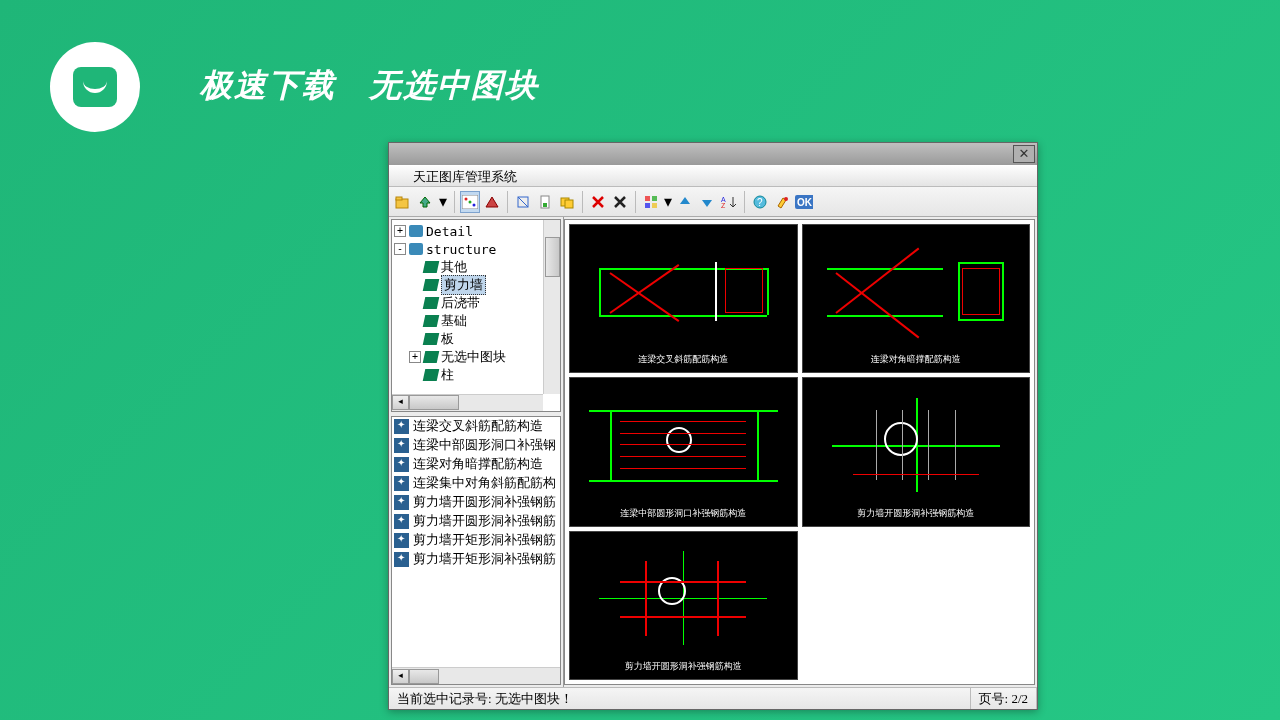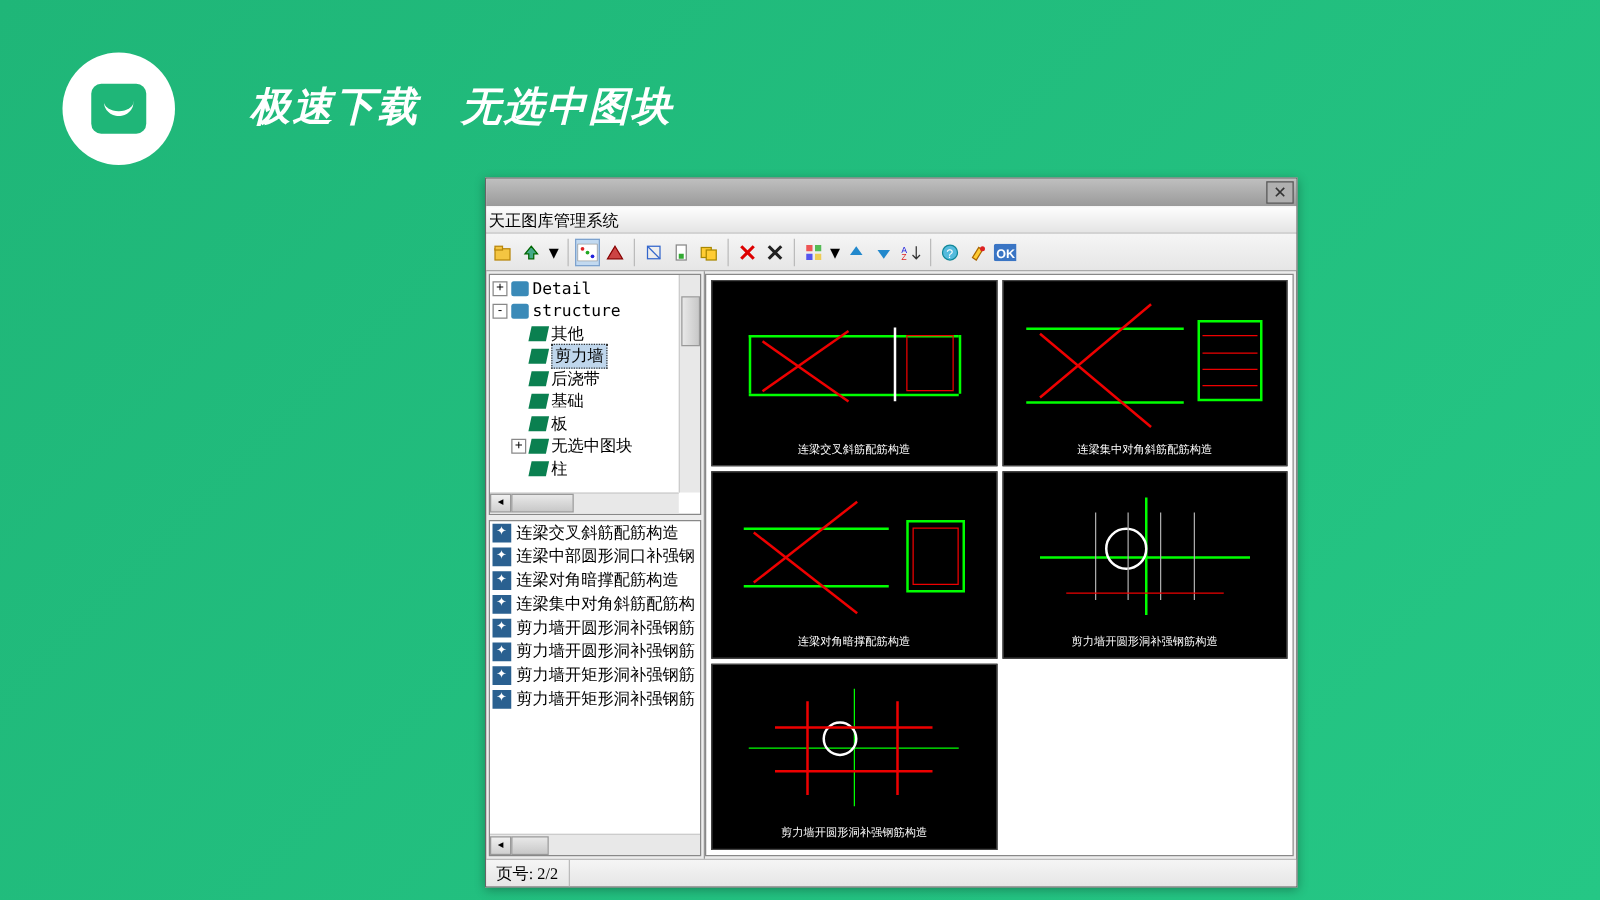--- a/index.html
+++ b/index.html
@@ -74,21 +74,21 @@
   border: 1px solid #555;
   font-size: 13px;
   line-height: 16px;
   text-align: center;
   color: #333;
   cursor: pointer;
 }
 .app-title {
   height: 22px;
   background: linear-gradient(#fdfdfd, #e4e4e4);
-  padding: 2px 2px;
+  padding: 2px 24px;
   font-size: 13px;
   border-top: 1px solid #fff;
   border-bottom: 1px solid #bbb;
 }
 .toolbar {
   height: 30px;
   background: linear-gradient(#f5f5f5, #e6e6e6);
   border-bottom: 1px solid #aaa;
   display: flex;
   align-items: center;
@@ -518,44 +518,45 @@
             <div class="dw-line" style="left:90%;top:30%;width:2px;height:40%"></div>
             <div class="dw-red" style="left:15%;top:33%;width:40%;height:2px;transform:rotate(35deg);transform-origin:left"></div>
             <div class="dw-red" style="left:15%;top:67%;width:40%;height:2px;transform:rotate(-35deg);transform-origin:left"></div>
             <div class="dw-white" style="left:65%;top:25%;width:2px;height:50%"></div>
             <div class="dw-red" style="left:70%;top:30%;width:18%;height:38%;background:none;border:1px solid #e00"></div>
           </div>
           <div class="thumb-caption">连梁交叉斜筋配筋构造</div>
         </div>
         <div class="thumb">
           <div class="thumb-drawing">
-            <div class="dw-line" style="left:5%;top:25%;width:60%;height:2px"></div>
-            <div class="dw-line" style="left:5%;top:75%;width:60%;height:2px"></div>
-            <div class="dw-red" style="left:10%;top:28%;width:55%;height:2px;transform:rotate(40deg);transform-origin:left"></div>
-            <div class="dw-red" style="left:10%;top:72%;width:55%;height:2px;transform:rotate(-40deg);transform-origin:left"></div>
-            <div class="dw-line" style="left:70%;top:20%;width:25%;height:55%;background:none;border:2px solid #0f0"></div>
-            <div style="position:absolute;left:72%;top:25%;width:21%;height:45%;display:flex;flex-direction:column;justify-content:space-around">
-              <div style="height:1px;background:#e00"></div>
-              <div style="height:1px;background:#e00"></div>
-              <div style="height:1px;background:#e00"></div>
-              <div style="height:1px;background:#e00"></div>
-            </div>
-          </div>
-          <div class="thumb-caption">连梁集中对角斜筋配筋构造</div>
-        </div>
-        <div class="thumb">
-          <div class="thumb-drawing">
             <div class="dw-line" style="left:8%;top:30%;width:55%;height:2px"></div>
             <div class="dw-line" style="left:8%;top:70%;width:55%;height:2px"></div>
             <div class="dw-red" style="left:12%;top:33%;width:50%;height:2px;transform:rotate(38deg);transform-origin:left"></div>
             <div class="dw-red" style="left:12%;top:67%;width:50%;height:2px;transform:rotate(-38deg);transform-origin:left"></div>
             <div class="dw-line" style="left:70%;top:25%;width:22%;height:50%;background:none;border:2px solid #0f0"></div>
             <div class="dw-red" style="left:72%;top:30%;width:18%;height:40%;background:none;border:1px solid #e00"></div>
           </div>
           <div class="thumb-caption">连梁对角暗撑配筋构造</div>
+        </div>
+        <div class="thumb">
+          <div class="thumb-drawing">
+            <div class="dw-line" style="left:5%;top:20%;width:90%;height:2px"></div>
+            <div class="dw-line" style="left:5%;top:80%;width:90%;height:2px"></div>
+            <div class="dw-line" style="left:15%;top:20%;width:2px;height:60%"></div>
+            <div class="dw-line" style="left:85%;top:20%;width:2px;height:60%"></div>
+            <div style="position:absolute;left:42%;top:35%;width:26px;height:26px;border:2px solid #fff;border-radius:50%"></div>
+            <div style="position:absolute;left:20%;top:25%;right:20%;bottom:25%;display:flex;flex-direction:column;justify-content:space-around">
+              <div style="height:1px;background:#e00"></div>
+              <div style="height:1px;background:#e00"></div>
+              <div style="height:1px;background:#e00"></div>
+              <div style="height:1px;background:#e00"></div>
+              <div style="height:1px;background:#e00"></div>
+            </div>
+          </div>
+          <div class="thumb-caption">连梁中部圆形洞口补强钢筋构造</div>
         </div>
         <div class="thumb">
           <div class="thumb-drawing">
             <div class="dw-line" style="left:10%;top:50%;width:80%;height:2px"></div>
             <div class="dw-line" style="left:50%;top:10%;width:2px;height:80%"></div>
             <div style="position:absolute;left:35%;top:30%;width:34px;height:34px;border:2px solid #fff;border-radius:50%"></div>
             <div style="position:absolute;left:25%;top:20%;width:50%;height:60%;display:flex;justify-content:space-around">
               <div style="width:1px;background:#aaa"></div>
               <div style="width:1px;background:#aaa"></div>
               <div style="width:1px;background:#aaa"></div>
@@ -574,18 +575,21 @@
             <div class="dw-red" style="left:20%;top:65%;width:60%;height:2px"></div>
             <div class="dw-red" style="left:32%;top:18%;width:2px;height:64%"></div>
             <div class="dw-red" style="left:66%;top:18%;width:2px;height:64%"></div>
           </div>
           <div class="thumb-caption">剪力墙开圆形洞补强钢筋构造</div>
         </div>
       </div>
   </div>
 
   <div class="statusbar">
+    <div class="status-seg" style="flex:1.3">
+      <span>当前选中记录号:</span>&nbsp;
+      <spanounced>无选中图块！</spanounced></div>
     <div class="status-seg">
       <span>页号:</span>&nbsp;
       <span>2/2</span>
     </div>
   </div>
 </div>
 
 </body></html>

